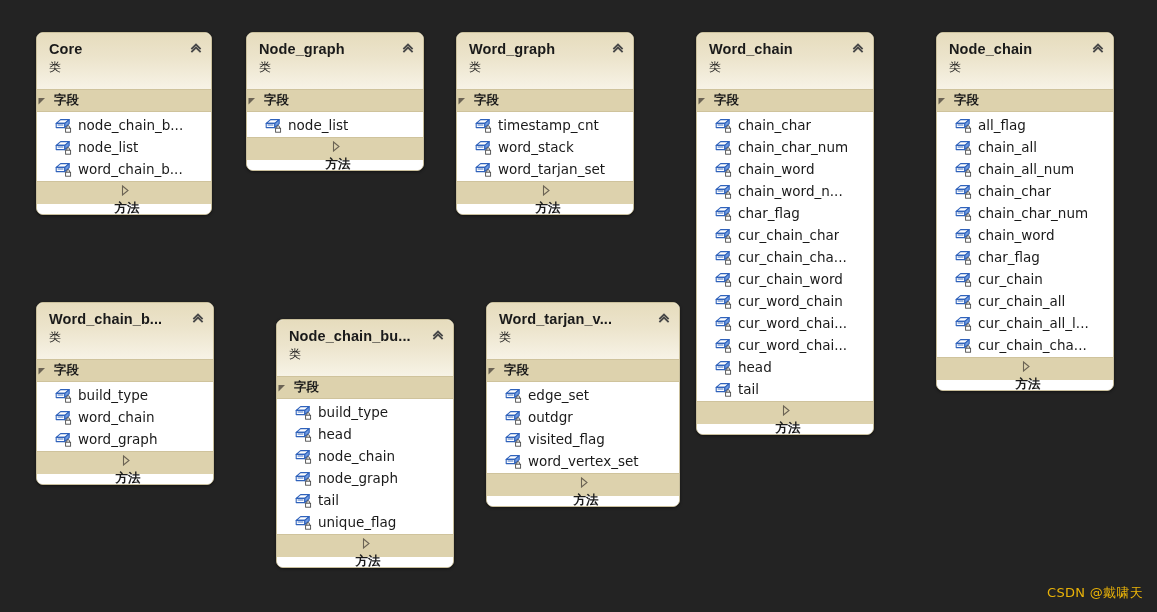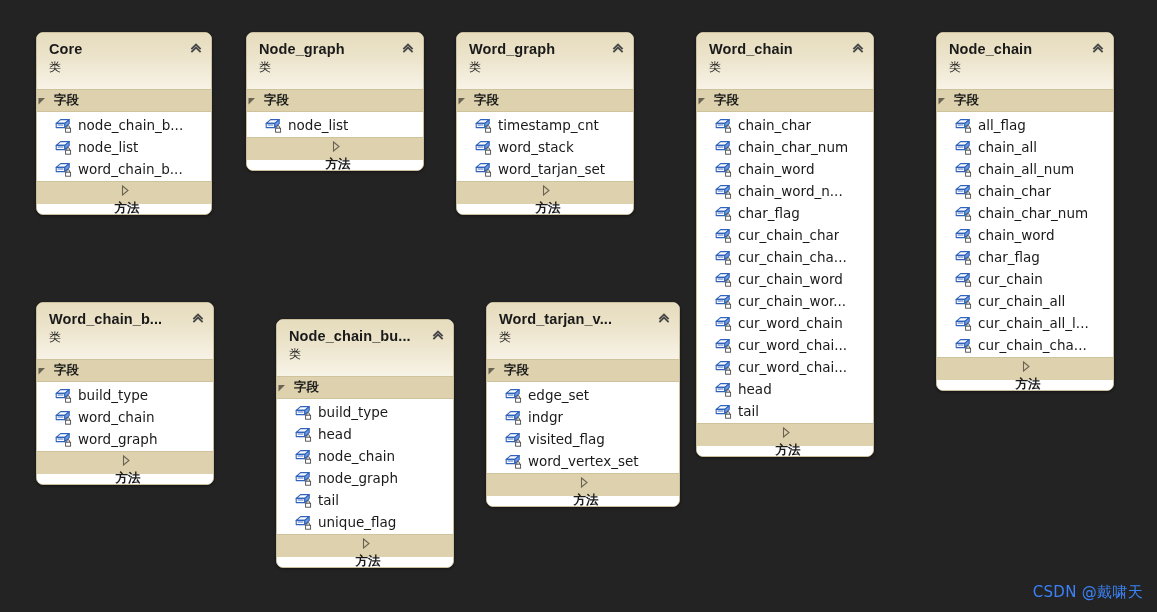--- a/index.html
+++ b/index.html
@@ -120,22 +120,22 @@
   .cb-footer {
     background: #ffffff;
     height: 10px;
   }
 
   
   #watermark {
     position: absolute;
     right: 14px;
     bottom: 10px;
-    font-size: 15px;
-    color: #3b82f6;
+    font-size: 13px;
+    color: #eab308;
     font-family: "DejaVu Sans", "Liberation Sans", sans-serif;
     letter-spacing: 0.3px;
     user-select: none;
   }
 </style>
 </head>
 <body style="background: rgb(35, 35, 35);">
 
 <div id="canvas">
     <div class="class-box" style="left: 36px; top: 32px; width: 176px;">
@@ -428,33 +428,20 @@
           <span class="field-icon"><svg width="17" height="15" viewBox="0 0 17 15">
               <g>
                 <path d="M1.2 5.4 L5.6 1.6 L14.2 1.6 L9.8 5.4 Z" fill="#ffffff" stroke="#2f62bb" stroke-width="1.1" stroke-linejoin="round"></path>
                 <path d="M1.2 5.4 L9.8 5.4 L9.8 9.6 L1.2 9.6 Z" fill="#ffffff" stroke="#2f62bb" stroke-width="1.1" stroke-linejoin="round"></path>
                 <path d="M9.8 5.4 L14.2 1.6 L14.2 5.6 L9.8 9.6 Z" fill="#6f9ae0" stroke="#2f62bb" stroke-width="1.1" stroke-linejoin="round"></path>
                 <path d="M2.6 7.0 L8.4 7.0" stroke="#2f62bb" stroke-width="0.9"></path>
                 <rect x="10.6" y="10.2" width="5" height="4" fill="#ffffff" stroke="#4a4a4a" stroke-width="0.9"></rect>
                 <path d="M11.8 10.2 L11.8 8.9 A1.3 1.3 0 0 1 14.4 8.9 L14.4 10.2" fill="none" stroke="#4a4a4a" stroke-width="0.9"></path>
               </g>
             </svg></span>
-          <span class="field-name">cur_chain_wor...</span>
-        </div>
-        <div class="field-row">
-          <span class="field-icon"><svg width="17" height="15" viewBox="0 0 17 15">
-              <g>
-                <path d="M1.2 5.4 L5.6 1.6 L14.2 1.6 L9.8 5.4 Z" fill="#ffffff" stroke="#2f62bb" stroke-width="1.1" stroke-linejoin="round"></path>
-                <path d="M1.2 5.4 L9.8 5.4 L9.8 9.6 L1.2 9.6 Z" fill="#ffffff" stroke="#2f62bb" stroke-width="1.1" stroke-linejoin="round"></path>
-                <path d="M9.8 5.4 L14.2 1.6 L14.2 5.6 L9.8 9.6 Z" fill="#6f9ae0" stroke="#2f62bb" stroke-width="1.1" stroke-linejoin="round"></path>
-                <path d="M2.6 7.0 L8.4 7.0" stroke="#2f62bb" stroke-width="0.9"></path>
-                <rect x="10.6" y="10.2" width="5" height="4" fill="#ffffff" stroke="#4a4a4a" stroke-width="0.9"></rect>
-                <path d="M11.8 10.2 L11.8 8.9 A1.3 1.3 0 0 1 14.4 8.9 L14.4 10.2" fill="none" stroke="#4a4a4a" stroke-width="0.9"></path>
-              </g>
-            </svg></span>
           <span class="field-name">cur_word_chain</span>
         </div>
         <div class="field-row">
           <span class="field-icon"><svg width="17" height="15" viewBox="0 0 17 15">
               <g>
                 <path d="M1.2 5.4 L5.6 1.6 L14.2 1.6 L9.8 5.4 Z" fill="#ffffff" stroke="#2f62bb" stroke-width="1.1" stroke-linejoin="round"></path>
                 <path d="M1.2 5.4 L9.8 5.4 L9.8 9.6 L1.2 9.6 Z" fill="#ffffff" stroke="#2f62bb" stroke-width="1.1" stroke-linejoin="round"></path>
                 <path d="M9.8 5.4 L14.2 1.6 L14.2 5.6 L9.8 9.6 Z" fill="#6f9ae0" stroke="#2f62bb" stroke-width="1.1" stroke-linejoin="round"></path>
                 <path d="M2.6 7.0 L8.4 7.0" stroke="#2f62bb" stroke-width="0.9"></path>
                 <rect x="10.6" y="10.2" width="5" height="4" fill="#ffffff" stroke="#4a4a4a" stroke-width="0.9"></rect>
@@ -879,21 +866,21 @@
           <span class="field-icon"><svg width="17" height="15" viewBox="0 0 17 15">
               <g>
                 <path d="M1.2 5.4 L5.6 1.6 L14.2 1.6 L9.8 5.4 Z" fill="#ffffff" stroke="#2f62bb" stroke-width="1.1" stroke-linejoin="round"></path>
                 <path d="M1.2 5.4 L9.8 5.4 L9.8 9.6 L1.2 9.6 Z" fill="#ffffff" stroke="#2f62bb" stroke-width="1.1" stroke-linejoin="round"></path>
                 <path d="M9.8 5.4 L14.2 1.6 L14.2 5.6 L9.8 9.6 Z" fill="#6f9ae0" stroke="#2f62bb" stroke-width="1.1" stroke-linejoin="round"></path>
                 <path d="M2.6 7.0 L8.4 7.0" stroke="#2f62bb" stroke-width="0.9"></path>
                 <rect x="10.6" y="10.2" width="5" height="4" fill="#ffffff" stroke="#4a4a4a" stroke-width="0.9"></rect>
                 <path d="M11.8 10.2 L11.8 8.9 A1.3 1.3 0 0 1 14.4 8.9 L14.4 10.2" fill="none" stroke="#4a4a4a" stroke-width="0.9"></path>
               </g>
             </svg></span>
-          <span class="field-name">indgr</span>
+          <span class="field-name">outdgr</span>
         </div>
         <div class="field-row">
           <span class="field-icon"><svg width="17" height="15" viewBox="0 0 17 15">
               <g>
                 <path d="M1.2 5.4 L5.6 1.6 L14.2 1.6 L9.8 5.4 Z" fill="#ffffff" stroke="#2f62bb" stroke-width="1.1" stroke-linejoin="round"></path>
                 <path d="M1.2 5.4 L9.8 5.4 L9.8 9.6 L1.2 9.6 Z" fill="#ffffff" stroke="#2f62bb" stroke-width="1.1" stroke-linejoin="round"></path>
                 <path d="M9.8 5.4 L14.2 1.6 L14.2 5.6 L9.8 9.6 Z" fill="#6f9ae0" stroke="#2f62bb" stroke-width="1.1" stroke-linejoin="round"></path>
                 <path d="M2.6 7.0 L8.4 7.0" stroke="#2f62bb" stroke-width="0.9"></path>
                 <rect x="10.6" y="10.2" width="5" height="4" fill="#ffffff" stroke="#4a4a4a" stroke-width="0.9"></rect>
                 <path d="M11.8 10.2 L11.8 8.9 A1.3 1.3 0 0 1 14.4 8.9 L14.4 10.2" fill="none" stroke="#4a4a4a" stroke-width="0.9"></path>

